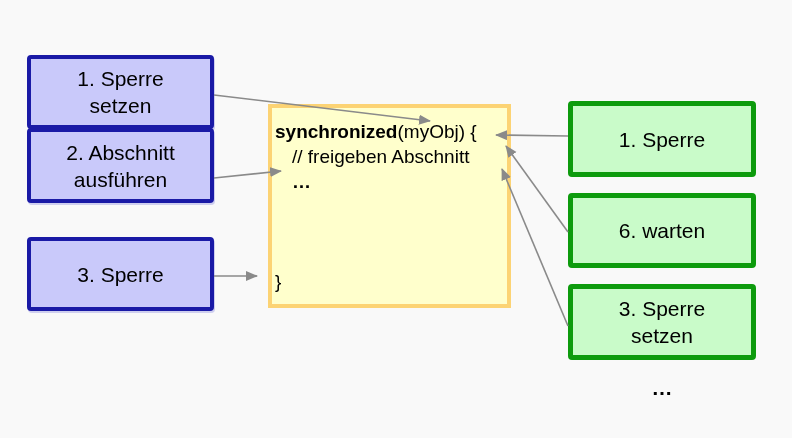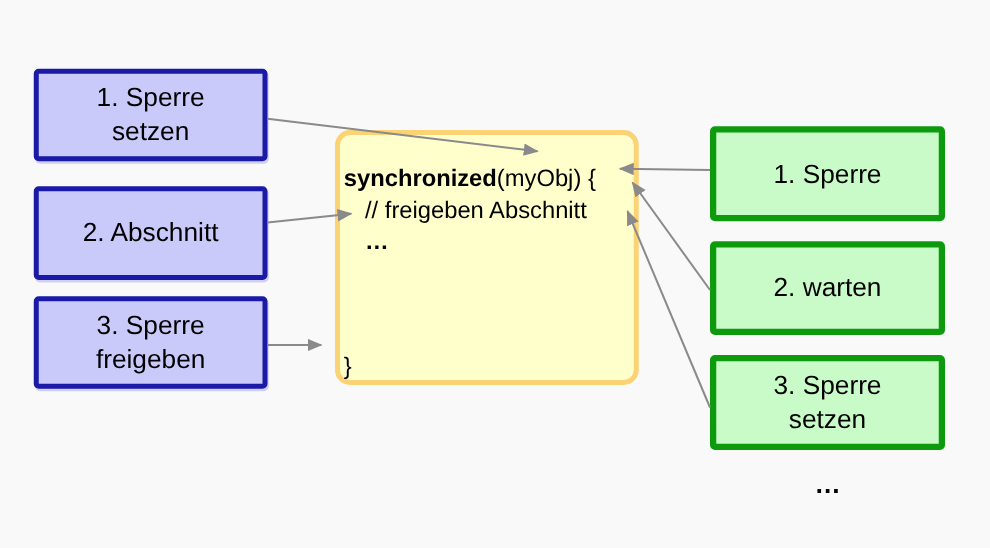--- a/index.html
+++ b/index.html
@@ -4,28 +4,28 @@
 <style>
   html,body{margin:0;padding:0;}
   body{font-family:"Liberation Sans",sans-serif;color:#000;}
   .canvas{position:relative;width:792px;height:438px;background:var(--background,#f9f9f9);overflow:hidden;}
   .box{position:absolute;box-sizing:border-box;display:flex;flex-direction:column;justify-content:center;
        align-items:center;text-align:center;font-size:21px;line-height:27px;border-radius:4px;z-index:2;}
   .box-blue{background:var(--blue_fill,#c9c9fa);border:4px solid var(--blue_border,#1a1aa6);
             box-shadow:1px 2px 0 rgba(130,130,220,0.35);}
   .box-green{background:var(--green_fill,#c9fbc9);border:5px solid var(--green_border,#0d9b0d);}
   .left-1{left:27px;top:55px;width:187px;height:74px;}
-  .left-2{left:27px;top:149px;width:187px;height:75px;}
+  .left-2{left:27px;top:128px;width:187px;height:75px;}
   .left-3{left:27px;top:237px;width:187px;height:74px;}
   .right-1{left:568px;top:101px;width:188px;height:76px;}
   .right-2{left:568px;top:193px;width:188px;height:75px;}
   .right-3{left:568px;top:284px;width:188px;height:76px;}
   .code-box{position:absolute;box-sizing:border-box;left:268px;top:104px;width:243px;height:204px;
             background:var(--yellow_fill,#ffffcc);border:4px solid var(--yellow_border,#fcd374);
-            border-radius:12px;padding:23px 0 0 3px;font-size:19px;line-height:25px;z-index:1;white-space:nowrap;}
+            border-radius:0;padding:11px 0 0 3px;font-size:19px;line-height:25px;z-index:1;white-space:nowrap;}
   .code-line{height:25px;}
   .code-line.indent{padding-left:17px;}
   .code-keyword{font-weight:bold;}
   .code-ellipsis{font-weight:bold;}
   .gap{height:75px;}
   .ellipsis-below{position:absolute;left:568px;top:376px;width:188px;text-align:center;
                   font-size:21px;font-weight:bold;z-index:2;}
   .arrow-layer{position:absolute;left:0;top:0;width:792px;height:438px;z-index:5;pointer-events:none;}
   .arrow{stroke:var(--arrow,#8a8a8a);stroke-width:1.6;}
 </style>
@@ -33,41 +33,41 @@
 <body>
 
 <div class="canvas">
 
   <div class="box box-blue left-1">
     <div>1. Sperre</div>
     <div>setzen</div>
   </div>
   <div class="box box-blue left-2">
     <div>2. Abschnitt</div>
+    <div>ausführen</div>
   </div>
   <div class="box box-blue left-3">
     <div>3. Sperre</div>
-    <div>freigeben</div>
   </div>
 
   <div class="code-box">
     <div class="code-line">
       <span class="code-keyword">synchronized</span><span>(myObj) {</span>
     </div>
     <div class="code-line indent">// freigeben Abschnitt</div>
     <div class="code-line indent code-ellipsis">…</div>
     <div class="gap"></div>
     <div class="code-line">}</div>
   </div>
 
   <div class="box box-green right-1">
     <div>1. Sperre</div>
   </div>
   <div class="box box-green right-2">
-    <div>2. warten</div>
+    <div>6. warten</div>
     <div></div>
   </div>
   <div class="box box-green right-3">
     <div>3. Sperre</div>
     <div>setzen</div>
   </div>
 
   <div class="ellipsis-below">…</div>
 
   <svg class="arrow-layer" viewBox="0 0 792 438" xmlns="http://www.w3.org/2000/svg">

